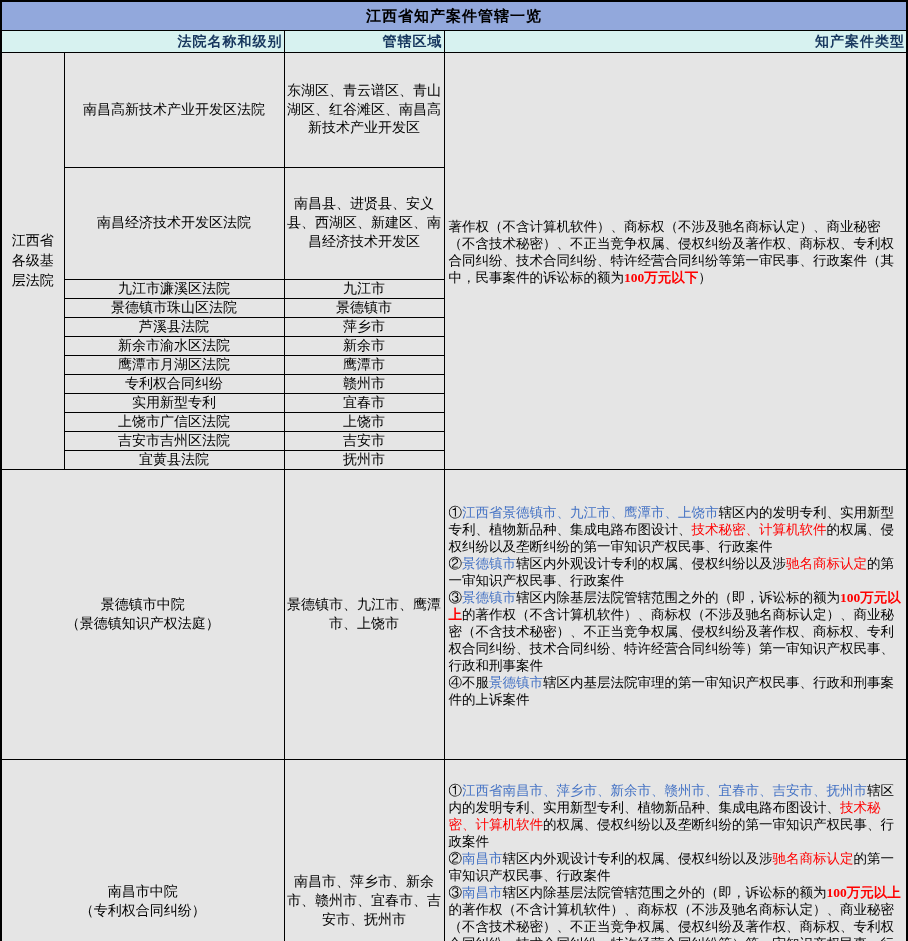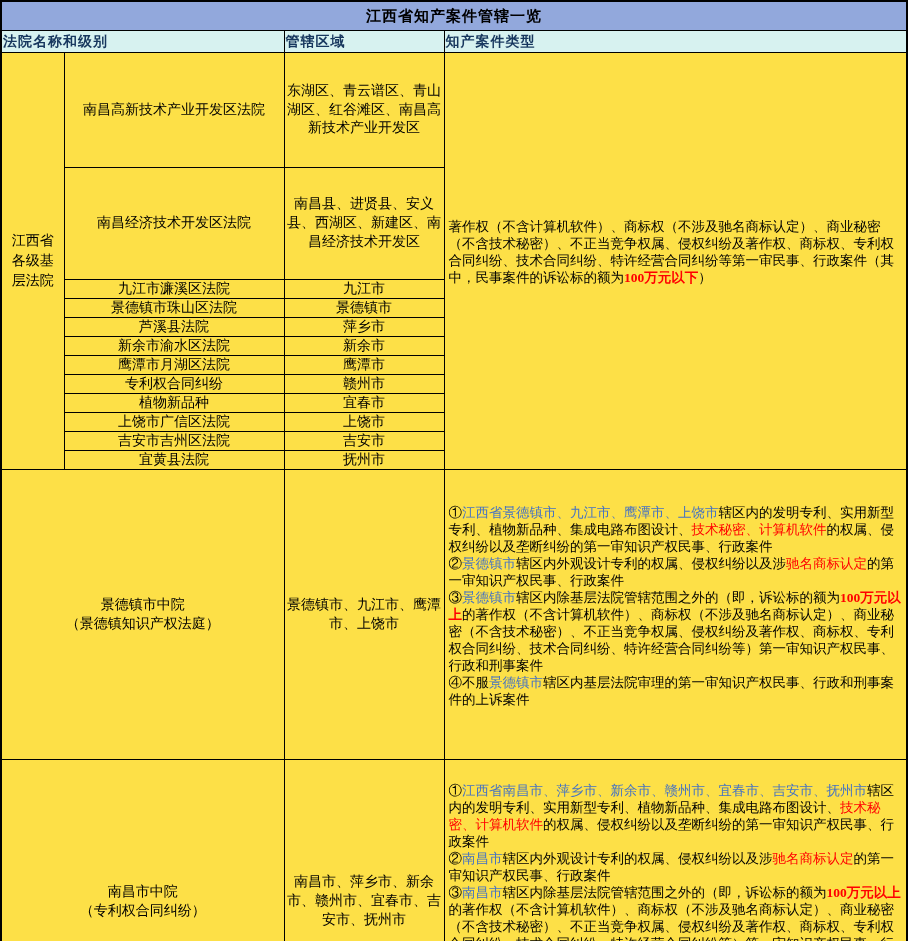--- a/index.html
+++ b/index.html
@@ -1,24 +1,24 @@
 <!DOCTYPE html>
 <html style="--title-bg: #92a8dc; --head-bg: #d7f2f0; --head-fg: #17375e; --blue: #4472c4; --red: #ff0000;"><head>
 <meta charset="utf-8">
 <style>
   html,body{margin:0;padding:0;background:#ffffff;}
   body{font-family:"Liberation Serif","DejaVu Serif",serif;color:#000;}
-  .page{width:908px;height:941px;position:relative;background:#fde047;overflow:hidden;}
+  .page{width:908px;height:941px;position:relative;background:#e5e5e5;overflow:hidden;}
   table.jx{border-collapse:collapse;table-layout:fixed;width:906px;height:939px;margin:0;
            border:2px solid #000;}
   table.jx td{border:1px solid #000;vertical-align:middle;overflow:hidden;}
   .title-cell{background:var(--title-bg,#92a8dc);text-align:center;font-weight:bold;
               font-size:15px;height:26px;letter-spacing:1px;}
   .head-cell{background:var(--head-bg,#d7f2f0);color:var(--head-fg,#17375e);
-             text-align:left;font-weight:bold;font-size:14px;height:19px;letter-spacing:1px;}
+             text-align:right;font-weight:bold;font-size:14px;height:19px;letter-spacing:1px;}
   .group-cell{text-align:center;font-size:14px;line-height:1.45;}
   .group-cell .inner{width:3em;margin:16px auto;}
   .court-cell,.region-cell{text-align:center;font-size:14px;line-height:1.35;padding:12px 2px;}
   .small-row td{height:18px;line-height:16px;padding:0 2px;}
   .row-big1 td{height:90px;}
   .row-big2 td{height:87px;}
   .cases-cell{text-align:left;font-size:13.5px;line-height:17px;padding:2px 3px 20px 4px;}
   .cases-cell .para{margin:0;}
   .mid-row td{height:265px;font-family:Liberation Serif, serif;}
   .mid-row2 td{height:259px;}
@@ -81,21 +81,21 @@
     </tr>
     <tr class="small-row">
       <td class="court-cell">鹰潭市月湖区法院</td>
       <td class="region-cell">鹰潭市</td>
     </tr>
     <tr class="small-row">
       <td class="court-cell">专利权合同纠纷</td>
       <td class="region-cell">赣州市</td>
     </tr>
     <tr class="small-row">
-      <td class="court-cell">植物新品种</td>
+      <td class="court-cell">实用新型专利</td>
       <td class="region-cell">宜春市</td>
     </tr>
     <tr class="small-row">
       <td class="court-cell">上饶市广信区法院</td>
       <td class="region-cell">上饶市</td>
     </tr>
     <tr class="small-row">
       <td class="court-cell">吉安市吉州区法院</td>
       <td class="region-cell">吉安市</td>
     </tr>

